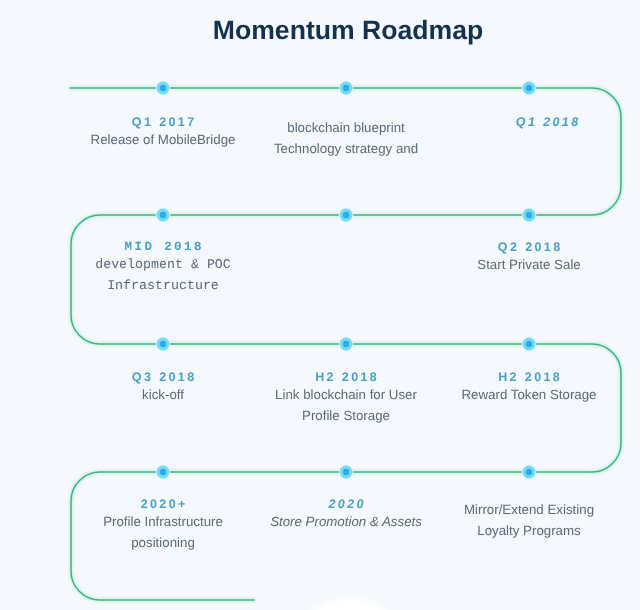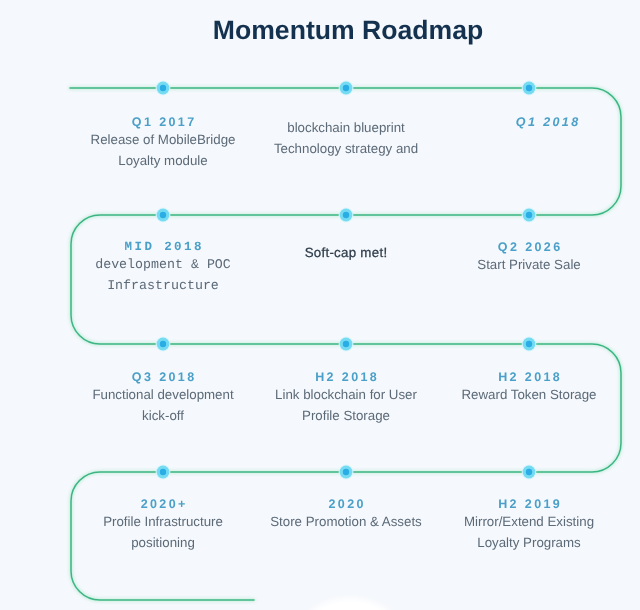--- a/index.html
+++ b/index.html
@@ -126,54 +126,49 @@
         <circle cx="529" cy="472" r="7.4" fill="#ddf6fd"></circle>
         <circle cx="529" cy="472" r="6.4" fill="#74dbf3"></circle>
         <circle cx="529" cy="472" r="3.2" fill="#29ade4"></circle>
       </g>
     </svg>
   <div id="cells">
       <div class="cell" style="left: 53px; top: 116px; width: 220px;">
         <div class="period">Q1 2017</div>
         <div class="desc">
           <div>Release of MobileBridge</div>
-          <div>Loyalty module</div>
         </div>
       </div>
       <div class="cell" style="left: 236px; top: 116px; width: 220px;">
         <div class="desc">
           <div>blockchain blueprint</div>
           <div>Technology strategy and</div>
         </div>
       </div>
       <div class="cell" style="left: 437px; top: 116px; width: 220px; font-style: italic;">
         <div class="period">Q1 2018</div>
       </div>
       <div class="cell" style="left: 53px; top: 241px; width: 220px; font-family: Liberation Mono, monospace;">
         <div class="period">MID 2018</div>
         <div class="desc">
           <div>development &amp; POC</div>
           <div>Infrastructure</div>
         </div>
       </div>
       <div class="cell" style="left: 236px; top: 241px; width: 220px;">
-        <div class="desc dark">
-          <div>Soft-cap met!</div>
-        </div>
       </div>
       <div class="cell" style="left: 419px; top: 241px; width: 220px;">
-        <div class="period">Q2 2026</div>
+        <div class="period">Q2 2018</div>
         <div class="desc">
           <div>Start Private Sale</div>
         </div>
       </div>
       <div class="cell" style="left: 53px; top: 371px; width: 220px;">
         <div class="period">Q3 2018</div>
         <div class="desc">
-          <div>Functional development</div>
           <div>kick-off</div>
         </div>
       </div>
       <div class="cell" style="left: 236px; top: 371px; width: 220px;">
         <div class="period">H2 2018</div>
         <div class="desc">
           <div>Link blockchain for User</div>
           <div>Profile Storage</div>
         </div>
       </div>
@@ -183,27 +178,26 @@
           <div>Reward Token Storage</div>
         </div>
       </div>
       <div class="cell" style="left: 53px; top: 498px; width: 220px;">
         <div class="period">2020+</div>
         <div class="desc">
           <div>Profile Infrastructure</div>
           <div>positioning</div>
         </div>
       </div>
-      <div class="cell" style="left: 236px; top: 498px; width: 220px;">
+      <div class="cell" style="left: 236px; top: 498px; width: 220px; font-style: italic;">
         <div class="period">2020</div>
         <div class="desc">
           <div>Store Promotion &amp; Assets</div>
         </div>
       </div>
       <div class="cell" style="left: 419px; top: 498px; width: 220px;">
-        <div class="period">H2 2019</div>
         <div class="desc">
           <div>Mirror/Extend Existing</div>
           <div>Loyalty Programs</div>
         </div>
       </div>
     </div>
 </div>
 
 </body></html>

